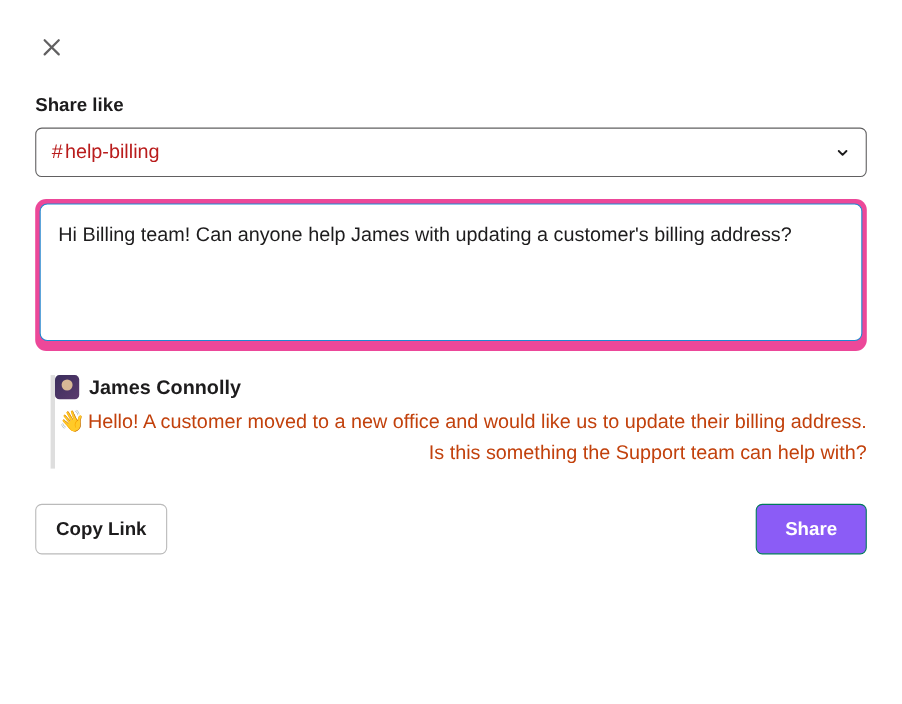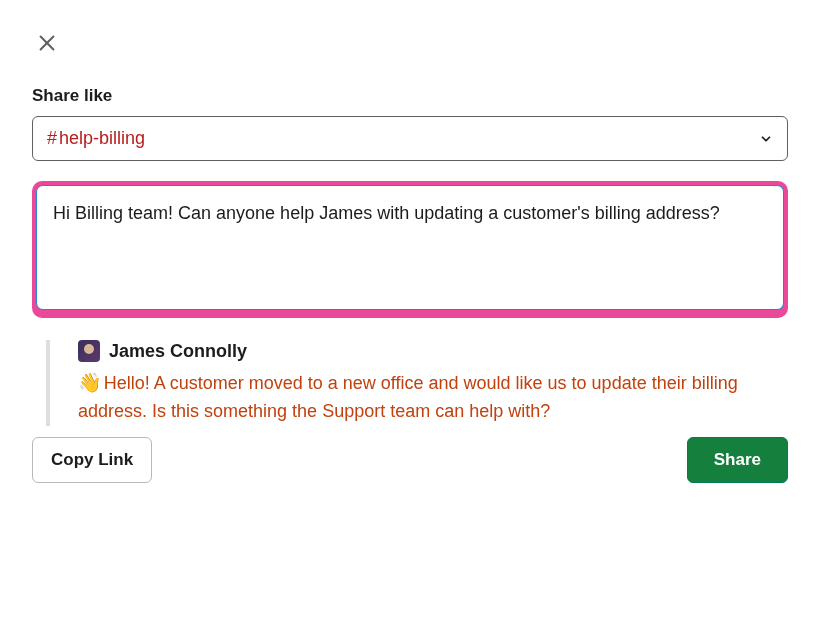--- a/index.html
+++ b/index.html
@@ -83,23 +83,24 @@
       line-height: 1.5;
       color: #1d1c1d;
       font-family: inherit;
       resize: none;
       min-height: 125px;
       outline: none;
       background: #fff;
     }
     .quoted-message {
       border-left: 4px solid #dedede;
-      padding-left: 28px;
-      margin-bottom: 11px;
+      padding-left: 0;
+      margin-bottom: 32px;
       margin-left: 14px;
+      text-align: right;
     }
     .quoted-header {
       display: flex;
       align-items: center;
       gap: 9px;
       margin-bottom: 6px;
     }
     .avatar {
       width: 22px;
       height: 22px;
@@ -144,21 +145,21 @@
       border-radius: 6px;
       cursor: pointer;
       font-family: inherit;
     }
     .btn-secondary {
       background: #fff;
       border: 1px solid #bababa;
       color: #1d1c1d;
     }
     .btn-primary {
-      background: #15803d;
+      background: #8b5cf6;
       border: 1px solid #007a5a;
       color: #fff;
       padding: 12px 26px;
     }
   </style>
 </head>
 <body>
 
 <div class="header">
   <button class="close-btn">

